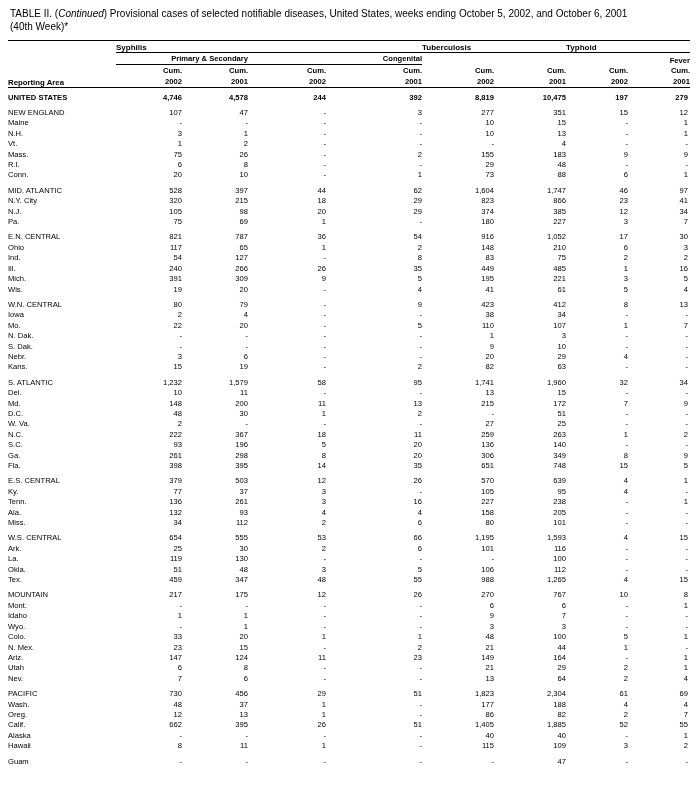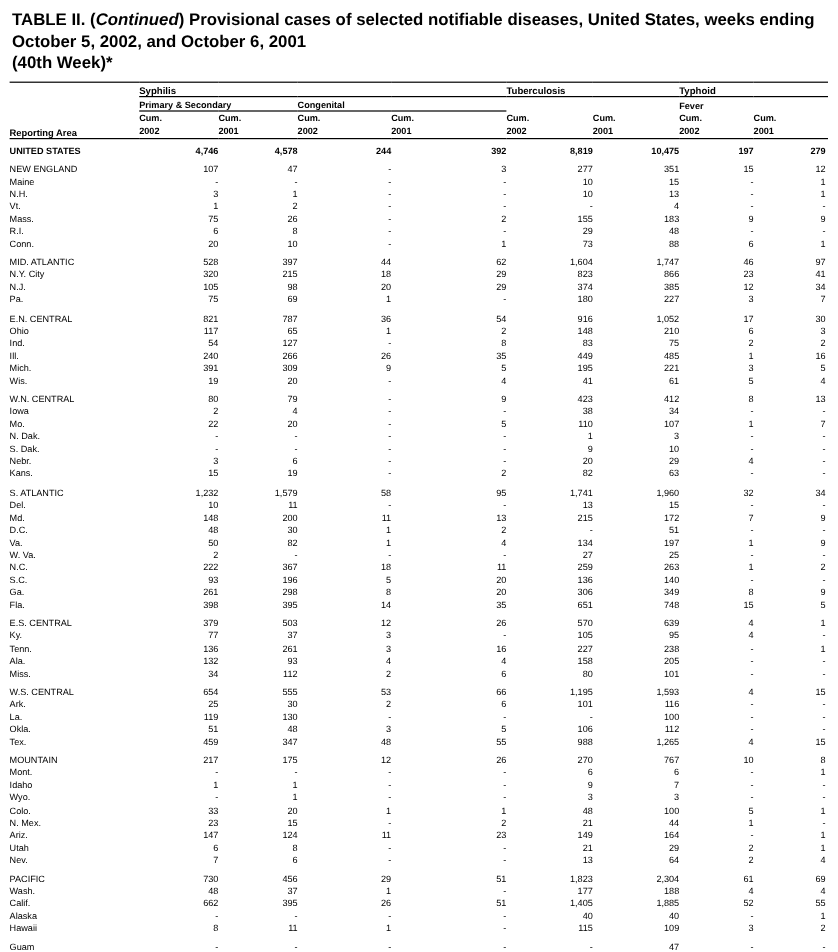--- a/index.html
+++ b/index.html
@@ -4,26 +4,26 @@
 <style>
   html,body{margin:0;padding:0;}
   body{
     width:698px;
     background:#ffffff;
     font-family:"Liberation Sans", sans-serif;
     color:#000000;
     -webkit-font-smoothing:antialiased;
   }
   .page{width:698px; padding:6px 8px 4px 8px; box-sizing:border-box;}
-  .title{font-size:14px; font-weight:bold; line-height:1.28; margin:2px 0 6px 2px;}
+  .title{font-size:10px; font-weight:normal; line-height:1.28; margin:2px 0 6px 2px;}
   .title .ital{font-style:italic;}
   table.main{border-collapse:collapse; width:682px; font-size:7.6px;}
   table.main td, table.main th{padding:0; vertical-align:bottom;}
   .hdr-group{text-align:left; font-weight:bold; font-size:8px;}
-  .hdr-sub{text-align:left; font-weight:bold; font-size:7.6px; line-height:1.15;}
+  .hdr-sub{text-align:right; font-weight:bold; font-size:7.6px; line-height:1.15;}
   .rule-top{border-top:1.2px solid #000;}
   .rule-bot{border-bottom:1.2px solid #000;padding-left:43px;}
   .cell-area{ text-align:left; padding-left:2px; white-space:nowrap;}
   .cell-num{ text-align:right; padding-right:10px; white-space:nowrap;}
   .cell-num.last{padding-right:2px;}
   tr.data td{height:10.4px; line-height:10.4px;}
   tr.spacer td{height:5px; line-height:5px; font-size:1px;}
   tr.bold td{font-weight:bold;}
   .hdr-area{font-weight:bold; font-size:7.8px; text-align:left; padding-left:2px;}
   .span-line{border-bottom:0.8px solid #000;}
@@ -419,31 +419,20 @@
           <td class="cell-num">48</td>
           <td class="cell-num">30</td>
           <td class="cell-num">1</td>
           <td class="cell-num">2</td>
           <td class="cell-num">-</td>
           <td class="cell-num">51</td>
           <td class="cell-num">-</td>
           <td class="cell-num last">-</td>
         </tr>
         <tr class="data">
-          <td class="cell-area">Va.</td>
-          <td class="cell-num">50</td>
-          <td class="cell-num">82</td>
-          <td class="cell-num">1</td>
-          <td class="cell-num">4</td>
-          <td class="cell-num">134</td>
-          <td class="cell-num">197</td>
-          <td class="cell-num">1</td>
-          <td class="cell-num last">9</td>
-        </tr>
-        <tr class="data">
           <td class="cell-area">W. Va.</td>
           <td class="cell-num">2</td>
           <td class="cell-num">-</td>
           <td class="cell-num">-</td>
           <td class="cell-num">-</td>
           <td class="cell-num">27</td>
           <td class="cell-num">25</td>
           <td class="cell-num">-</td>
           <td class="cell-num last">-</td>
         </tr>
@@ -728,20 +717,31 @@
           <td class="cell-num">48</td>
           <td class="cell-num">37</td>
           <td class="cell-num">1</td>
           <td class="cell-num">-</td>
           <td class="cell-num">177</td>
           <td class="cell-num">188</td>
           <td class="cell-num">4</td>
           <td class="cell-num last">4</td>
         </tr>
         <tr class="data">
+          <td class="cell-area">Oreg.</td>
+          <td class="cell-num">12</td>
+          <td class="cell-num">13</td>
+          <td class="cell-num">1</td>
+          <td class="cell-num">-</td>
+          <td class="cell-num">86</td>
+          <td class="cell-num">82</td>
+          <td class="cell-num">2</td>
+          <td class="cell-num last">7</td>
+        </tr>
+        <tr class="data">
           <td class="cell-area">Calif.</td>
           <td class="cell-num">662</td>
           <td class="cell-num">395</td>
           <td class="cell-num">26</td>
           <td class="cell-num">51</td>
           <td class="cell-num">1,405</td>
           <td class="cell-num">1,885</td>
           <td class="cell-num">52</td>
           <td class="cell-num last">55</td>
         </tr>

